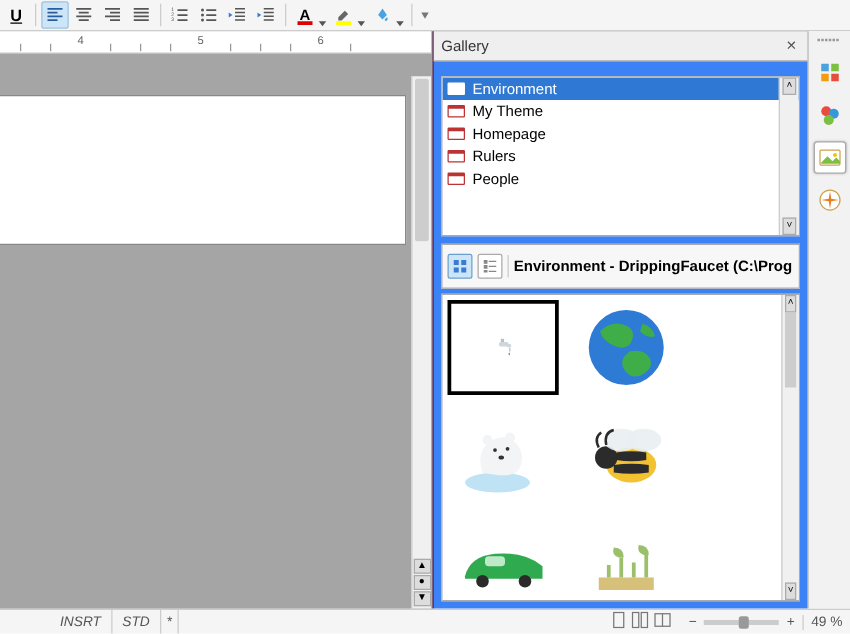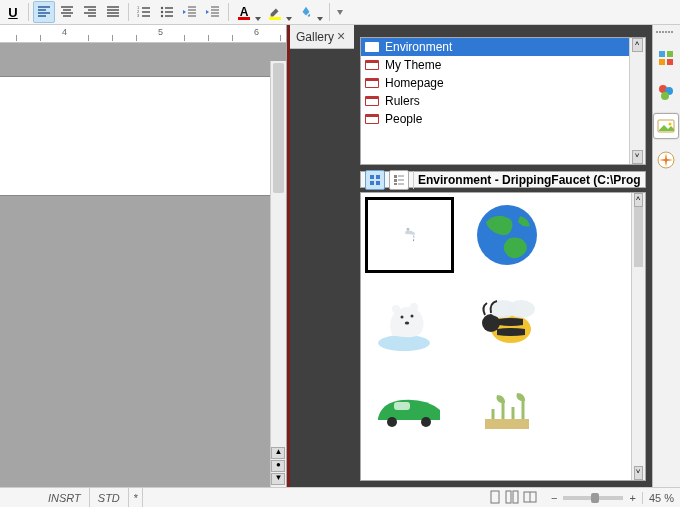--- a/index.html
+++ b/index.html
@@ -24,34 +24,34 @@
   .ruler .num { position: absolute; top: 2px; font-size: 9px; }
   .docwrap { flex: 1; background: #a5a5a5; position: relative; overflow: hidden; }
   .graypad { position: absolute; left: 0; right: 0; top: 0; height: 32px; background: #a5a5a5; }
   .page { position: absolute; left: -20px; top: 33px; width: 345px; height: 120px; background: #fff; border: 1px solid #888; }
   .vscroll { position: absolute; right: 0; top: 18px; bottom: 0; width: 16px; background: #f0f0f0; border-left: 1px solid #ccc; }
   .vthumb { position: absolute; top: 2px; left: 2px; right: 2px; height: 130px; background: #cdcdcd; border-radius: 2px; }
   .vbtns { position: absolute; bottom: 2px; left: 0; right: 0; display: flex; flex-direction: column; gap: 1px; align-items: center; }
   .vbtn { width: 14px; height: 12px; background: #ddd; border: 1px solid #aaa; font-size: 8px; line-height: 8px; text-align: center; }
 
   
-  .gallery { flex: 1; background: #404040; border-left: 3px solid #7f1d1d; display: flex; flex-direction: row; position: relative; }
+  .gallery { flex: 1; background: #3b82f6; border-left: 1px solid #7f1d1d; display: flex; flex-direction: column; position: relative; }
   .ghdr { height: 24px; display: flex; align-items: center; justify-content: space-between; padding: 0 6px; border-bottom: 1px solid #bdbdbd; background: #efefef; }
   .ghdr .title { font-size: 12px; color: #333; }
   .ghdr .close { width: 14px; height: 14px; cursor: pointer; color: #555; font-size: 14px; line-height: 12px; text-align: center; }
   .gbody { padding: 6px; display: flex; flex-direction: column; flex: 1; overflow: hidden; }
   .newtheme { height: 22px; background: linear-gradient(#fafafa,#e5e5e5); border: 1px solid #aaa; border-radius: 2px; text-align: center; line-height: 20px; font-size: 12px; color: #222; cursor: pointer; }
   .themelist { margin-top: 6px; border: 1px solid #aaa; background: #fff; height: 128px; overflow: hidden; position: relative; }
   .themelist .row { display: flex; align-items: center; height: 18px; padding-left: 4px; gap: 6px; cursor: pointer; }
   .themelist .row.sel { background: #2f79d4; color: #fff; }
   .thico { width: 14px; height: 10px; border: 1px solid #b33; background: #fff; border-top: 3px solid #b33; border-radius: 1px; }
   .row.sel .thico { border-color: #fff; border-top-color: #fff; }
   .tlscroll { position: absolute; right: 0; top: 0; bottom: 0; width: 16px; background: #f0f0f0; border-left: 1px solid #ccc; }
   .tlbtn { position: absolute; left: 2px; right: 2px; height: 14px; background: #ddd; border: 1px solid #aaa; text-align: center; font-size: 8px; line-height: 10px; }
-  .galmid { margin-top: 6px; display: flex; align-items: center; gap: 4px; border: 1px solid #aaa; background: #f7f7f7; height: 17px; padding: 0 4px; }
+  .galmid { margin-top: 6px; display: flex; align-items: center; gap: 4px; border: 1px solid #aaa; background: #f7f7f7; height: 36px; padding: 0 4px; }
   .viewbtn { width: 20px; height: 20px; border: 1px solid #aaa; background: #fff; display: flex; align-items: center; justify-content: center; border-radius: 2px; cursor: pointer; }
   .viewbtn.active { background: #cde6f7; border-color: #6aa0cf; }
   .galmid .pathlabel { flex: 1; font-weight: 600; font-size: 12px; overflow: hidden; white-space: nowrap; text-overflow: ellipsis; }
 
   .thumbs { margin-top: 4px; border: 1px solid #aaa; background: #fff; flex: 1; position: relative; overflow: hidden; padding: 6px; }
   .thumbgrid { display: grid; grid-template-columns: 90px 90px; gap: 16px 8px; }
   .thumb { width: 85px; height: 72px; display: flex; align-items: center; justify-content: center; position: relative; }
   .thumb.sel { outline: 3px solid #000; outline-offset: -1px; background: #fff; }
   .thscroll { position: absolute; right: 0; top: 0; bottom: 0; width: 14px; background: #f0f0f0; border-left: 1px solid #ccc; }
   .thscroll .thumbhandle { position: absolute; top: 14px; left: 2px; right: 2px; height: 60px; background: #cdcdcd; }
@@ -368,15 +368,15 @@
           <rect x="1" y="2" width="12" height="10" fill="none" stroke="#777"></rect>
           <line x1="7" y1="2" x2="7" y2="12" stroke="#777"></line>
         </svg></span>
   </div>
   <div class="zoom">
     <span>−</span>
     <div class="slider">
         <div class="knob"></div>
       </div>
     <span>+</span>
-    <span style="border-left:1px solid #ccc;padding-left:6px">45 %</span>
+    <span style="border-left:1px solid #ccc;padding-left:6px">49 %</span>
   </div>
 </div>
 
 </body></html>

